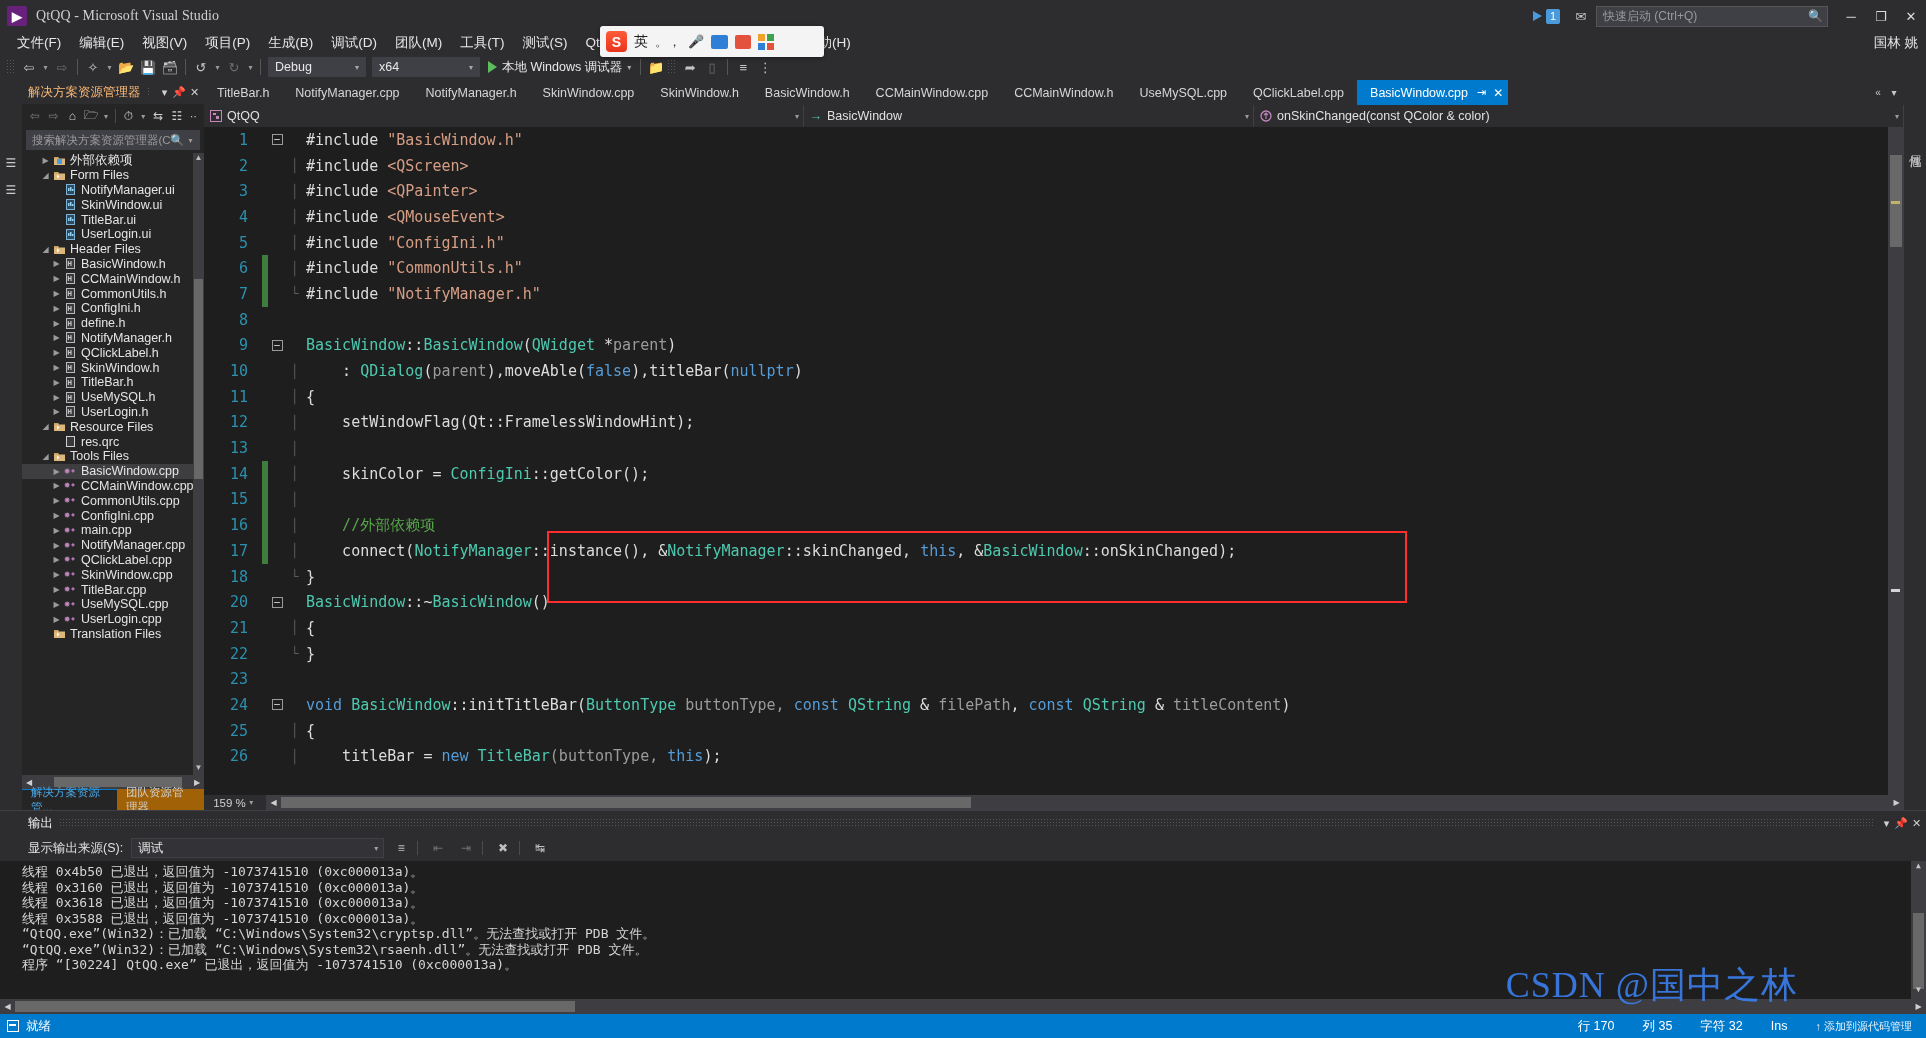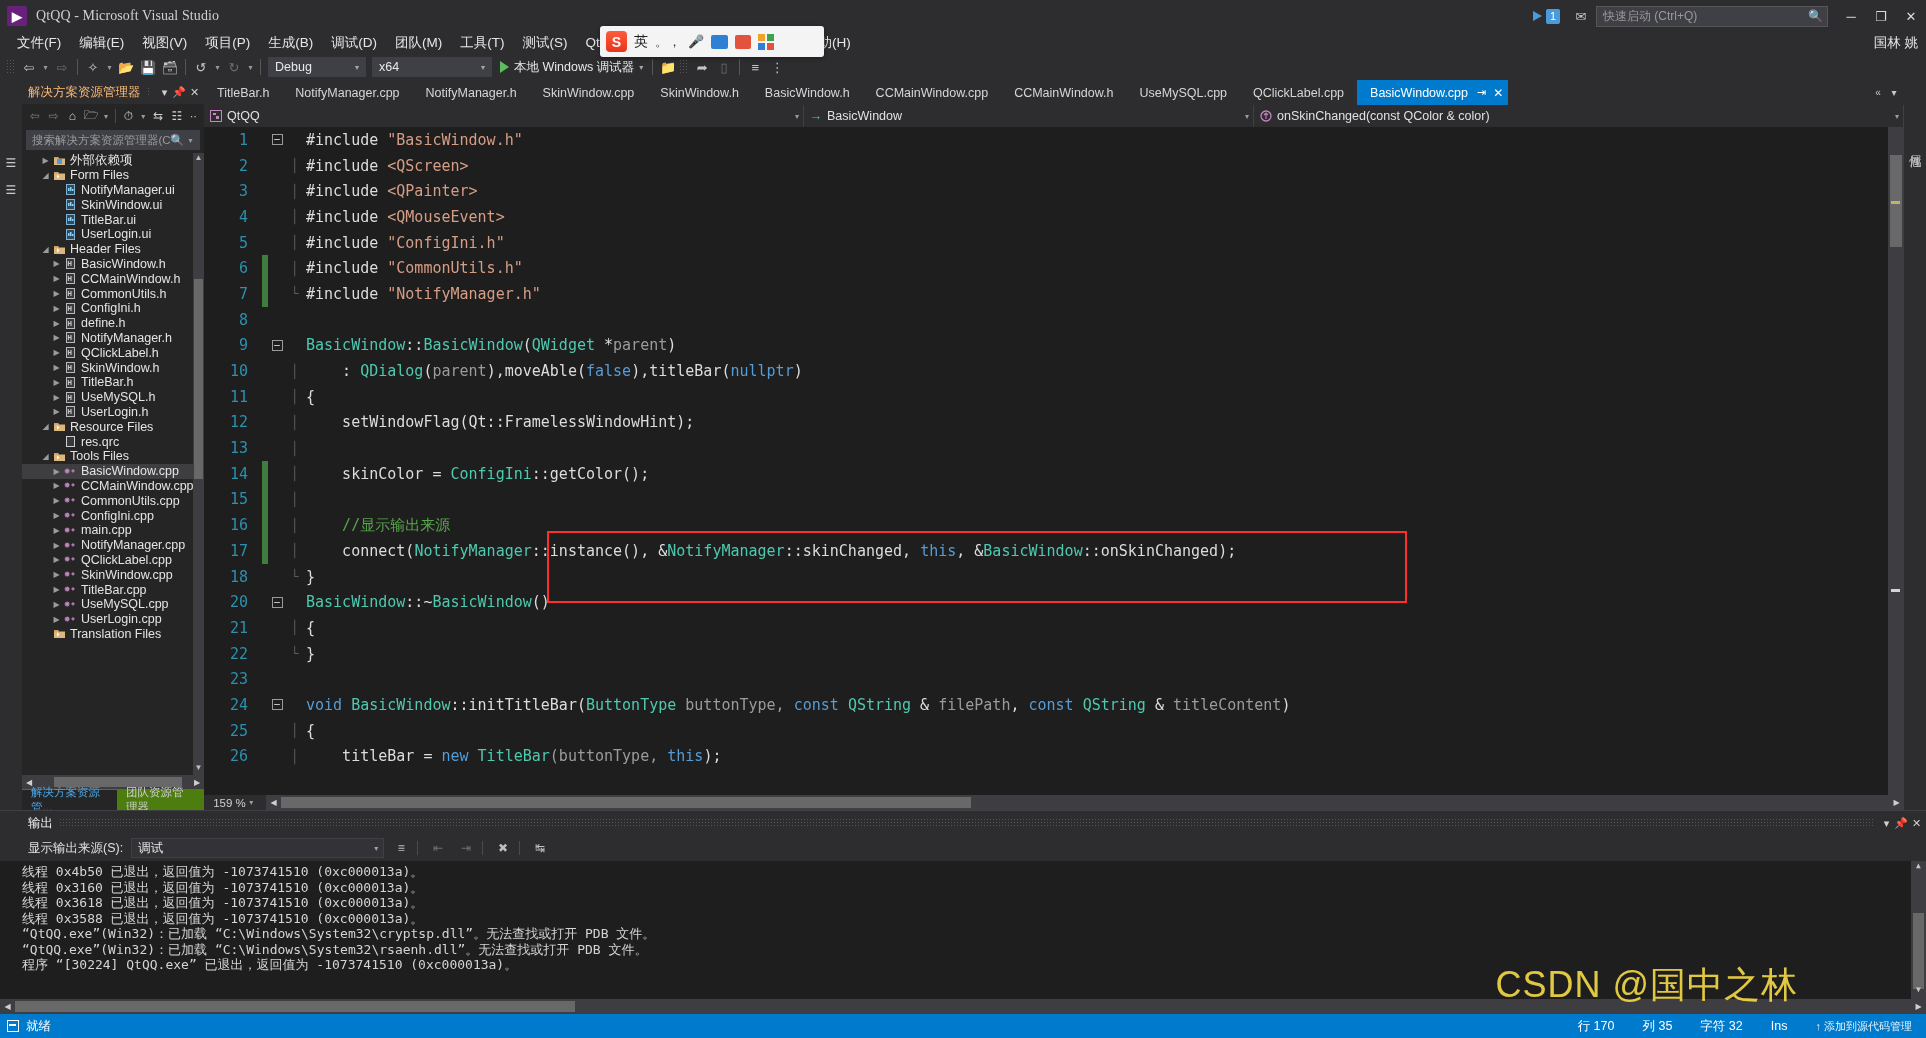--- a/index.html
+++ b/index.html
@@ -129,21 +129,21 @@
   .ticon { width: 15px; flex: 0 0 15px; display: flex; align-items: center; justify-content: center; margin-right: 3px; }
   .ticon svg { display:block; }
   .tlabel { overflow: hidden; text-overflow: clip; }
   .tree-vscroll { position: absolute; right: 0; top: 0; width: 11px; height: 100%; background: #3e3e42; }
   .tree-vscroll .thumb { position: absolute; left: 1px; width: 9px; background: #686868; top: 126px; height: 200px; }
   .tree-vscroll .arr { position: absolute; left:0; width: 11px; height: 12px; color: #c0c0c0; font-size: 8px; text-align:center; }
   .hscroll { height: 14px; background: #3e3e42; display: flex; align-items: center; }
   .hscroll .harr { width: 14px; text-align: center; font-size: 8px; color: #cfcfcf; }
   .hscroll .htrack { flex:1; height: 10px; position: relative; }
   .hscroll .hthumb { position:absolute; left: 18px; width: 128px; height: 10px; background: #686868; }
-  .solex-tabs { height: 21px; display: flex; align-items: stretch; background: #4d7c0f; }
+  .solex-tabs { height: 21px; display: flex; align-items: stretch; background: #a16207; }
   .sx-tab { display: flex; align-items: center; padding: 0 9px; font-size: 11.5px; color: #cfcfcf; }
   .sx-tab.active { background: #252526; color: #4aa3e0; border-top: 1px solid #007acc; }
 
   
   .editor-col { flex: 1; display: flex; flex-direction: column; min-width: 0; background: #1e1e1e; }
   .tabstrip { height: 25px; flex: 0 0 25px; background: #2d2d30; display: flex; align-items: stretch; position: relative; }
   .etab { display: flex; align-items: center; padding: 0 13px; font-size: 12.5px; color: #d6d6d6; white-space: nowrap; }
   .etab.active { background: #007acc; color: #fff; padding-right: 5px; }
   .etab .pin { margin-left: 9px; font-size: 11px; color: #fff; }
   .etab .x { margin-left: 7px; font-size: 12px; color: #fff; }
@@ -222,22 +222,22 @@
 
   
   .statusbar { height: 24px; flex: 0 0 24px; background: #007acc; display:flex; align-items:center;
     color:#fff; font-size: 12.5px; position: relative; }
   .st-left { display:flex; align-items:center; padding-left: 7px; gap: 7px; }
   .st-sq { width: 12px; height: 12px; border: 1.5px solid #fff; position: relative; }
   .st-sq:after { content:''; position:absolute; left:1px; top:3px; width: 7px; height:1.5px; background:#fff; }
   .st-right { position:absolute; right: 0; display:flex; align-items:center; height: 24px; }
   .st-cell { padding: 0 14px; white-space: nowrap; }
 
-  .watermark { position: absolute; right: 128px; bottom: 28px; font-size: 36px; color: #fde047;
-    opacity: .88; font-family: Liberation Sans, sans-serif; letter-spacing: 1px; pointer-events: none; }
+  .watermark { position: absolute; right: 128px; bottom: 28px; font-size: 36px; color: #3b82f6;
+    opacity: .88; font-family: Liberation Serif, serif; letter-spacing: 1px; pointer-events: none; }
 </style>
 </head>
 <body>
 
 <div class="app">
 
   <div class="titlebar">
     <div class="vs-logo">
         <span>▶</span>
       </div>
@@ -290,21 +290,21 @@
     <div class="tsep"></div>
     <div class="tbtn">↺</div>
     <div class="tcaret">▾</div>
     <div class="tbtn dim">↻</div>
     <div class="tcaret">▾</div>
     <div class="tsep"></div>
     <div class="tcombo" style="width:98px">
       <span class="cv">Debug</span>
       <span class="carr">▾</span>
     </div>
-    <div class="tcombo" style="width:120px">
+    <div class="tcombo" style="width:108px">
       <span class="cv">x64</span>
       <span class="carr">▾</span>
     </div>
     <div class="run-btn">
       <span class="tri"></span>
       <span>本地 Windows 调试器</span>
       <span class="carr" style="font-size:8px;color:#a8a8a8">▾</span>
     </div>
     <div class="tsep"></div>
     <div class="tbtn">📁</div>
@@ -801,21 +801,21 @@
             <div class="cline"><span class="lnum">6</span><span class="chmark green"></span><span class="fold"></span><span class="guide">│</span><span class="ctext"><span class="k-pp">#include </span><span class="k-str">"CommonUtils.h"</span></span></div>
             <div class="cline"><span class="lnum">7</span><span class="chmark green"></span><span class="fold"></span><span class="guide">└</span><span class="ctext"><span class="k-pp">#include </span><span class="k-str">"NotifyManager.h"</span></span></div>
             <div class="cline"><span class="lnum">8</span><span class="chmark"></span><span class="fold"></span><span class="guide"></span><span class="ctext"></span></div>
             <div class="cline"><span class="lnum">9</span><span class="chmark"></span><span class="fold"><span class="box">−</span></span><span class="guide"></span><span class="ctext"><span class="k-green">BasicWindow</span><span class="k-txt">::</span><span class="k-green">BasicWindow</span><span class="k-txt">(</span><span class="k-green">QWidget</span><span class="k-txt"> *</span><span class="k-var">parent</span><span class="k-txt">)</span></span></div>
             <div class="cline"><span class="lnum">10</span><span class="chmark"></span><span class="fold"></span><span class="guide">│</span><span class="ctext"><span class="k-txt">    : </span><span class="k-green">QDialog</span><span class="k-txt">(</span><span class="k-var">parent</span><span class="k-txt">),moveAble(</span><span class="k-blue">false</span><span class="k-txt">),titleBar(</span><span class="k-blue">nullptr</span><span class="k-txt">)</span></span></div>
             <div class="cline"><span class="lnum">11</span><span class="chmark"></span><span class="fold"></span><span class="guide">│</span><span class="ctext"><span class="k-txt">{</span></span></div>
             <div class="cline"><span class="lnum">12</span><span class="chmark"></span><span class="fold"></span><span class="guide">│</span><span class="ctext"><span class="k-txt">    setWindowFlag(Qt::FramelessWindowHint);</span></span></div>
             <div class="cline"><span class="lnum">13</span><span class="chmark"></span><span class="fold"></span><span class="guide">│</span><span class="ctext"></span></div>
             <div class="cline"><span class="lnum">14</span><span class="chmark green"></span><span class="fold"></span><span class="guide">│</span><span class="ctext"><span class="k-txt">    skinColor = </span><span class="k-green">ConfigIni</span><span class="k-txt">::getColor();</span></span></div>
             <div class="cline"><span class="lnum">15</span><span class="chmark green"></span><span class="fold"></span><span class="guide">│</span><span class="ctext"></span></div>
-            <div class="cline"><span class="lnum">16</span><span class="chmark green"></span><span class="fold"></span><span class="guide">│</span><span class="ctext"><span class="k-cmt">    //显示输出来源</span></span></div>
+            <div class="cline"><span class="lnum">16</span><span class="chmark green"></span><span class="fold"></span><span class="guide">│</span><span class="ctext"><span class="k-cmt">    //外部依赖项</span></span></div>
             <div class="cline"><span class="lnum">17</span><span class="chmark green"></span><span class="fold"></span><span class="guide">│</span><span class="ctext"><span class="k-txt">    connect(</span><span class="k-green">NotifyManager</span><span class="k-txt">::instance(), &amp;</span><span class="k-green">NotifyManager</span><span class="k-txt">::skinChanged, </span><span class="k-blue">this</span><span class="k-txt">, &amp;</span><span class="k-green">BasicWindow</span><span class="k-txt">::onSkinChanged);</span></span></div>
             <div class="cline"><span class="lnum">18</span><span class="chmark"></span><span class="fold"></span><span class="guide">└</span><span class="ctext"><span class="k-txt">}</span></span></div>
             <div class="cline"><span class="lnum">20</span><span class="chmark"></span><span class="fold"><span class="box">−</span></span><span class="guide"></span><span class="ctext"><span class="k-green">BasicWindow</span><span class="k-txt">::~</span><span class="k-green">BasicWindow</span><span class="k-txt">()</span></span></div>
             <div class="cline"><span class="lnum">21</span><span class="chmark"></span><span class="fold"></span><span class="guide">│</span><span class="ctext"><span class="k-txt">{</span></span></div>
             <div class="cline"><span class="lnum">22</span><span class="chmark"></span><span class="fold"></span><span class="guide">└</span><span class="ctext"><span class="k-txt">}</span></span></div>
             <div class="cline"><span class="lnum">23</span><span class="chmark"></span><span class="fold"></span><span class="guide"></span><span class="ctext"></span></div>
             <div class="cline"><span class="lnum">24</span><span class="chmark"></span><span class="fold"><span class="box">−</span></span><span class="guide"></span><span class="ctext"><span class="k-blue">void</span><span class="k-txt"> </span><span class="k-green">BasicWindow</span><span class="k-txt">::initTitleBar(</span><span class="k-green">ButtonType</span><span class="k-var"> buttonType, </span><span class="k-blue">const</span><span class="k-txt"> </span><span class="k-green">QString</span><span class="k-txt"> &amp; </span><span class="k-var">filePath</span><span class="k-txt">, </span><span class="k-blue">const</span><span class="k-txt"> </span><span class="k-green">QString</span><span class="k-txt"> &amp; </span><span class="k-var">titleContent</span><span class="k-txt">)</span></span></div>
             <div class="cline"><span class="lnum">25</span><span class="chmark"></span><span class="fold"></span><span class="guide">│</span><span class="ctext"><span class="k-txt">{</span></span></div>
             <div class="cline"><span class="lnum">26</span><span class="chmark"></span><span class="fold"></span><span class="guide">│</span><span class="ctext"><span class="k-txt">    titleBar = </span><span class="k-blue">new</span><span class="k-txt"> </span><span class="k-green">TitleBar</span><span class="k-var">(buttonType, </span><span class="k-blue">this</span><span class="k-txt">);</span></span></div>
             <div class="redbox" style="border-color: rgb(255, 46, 46);"></div>

